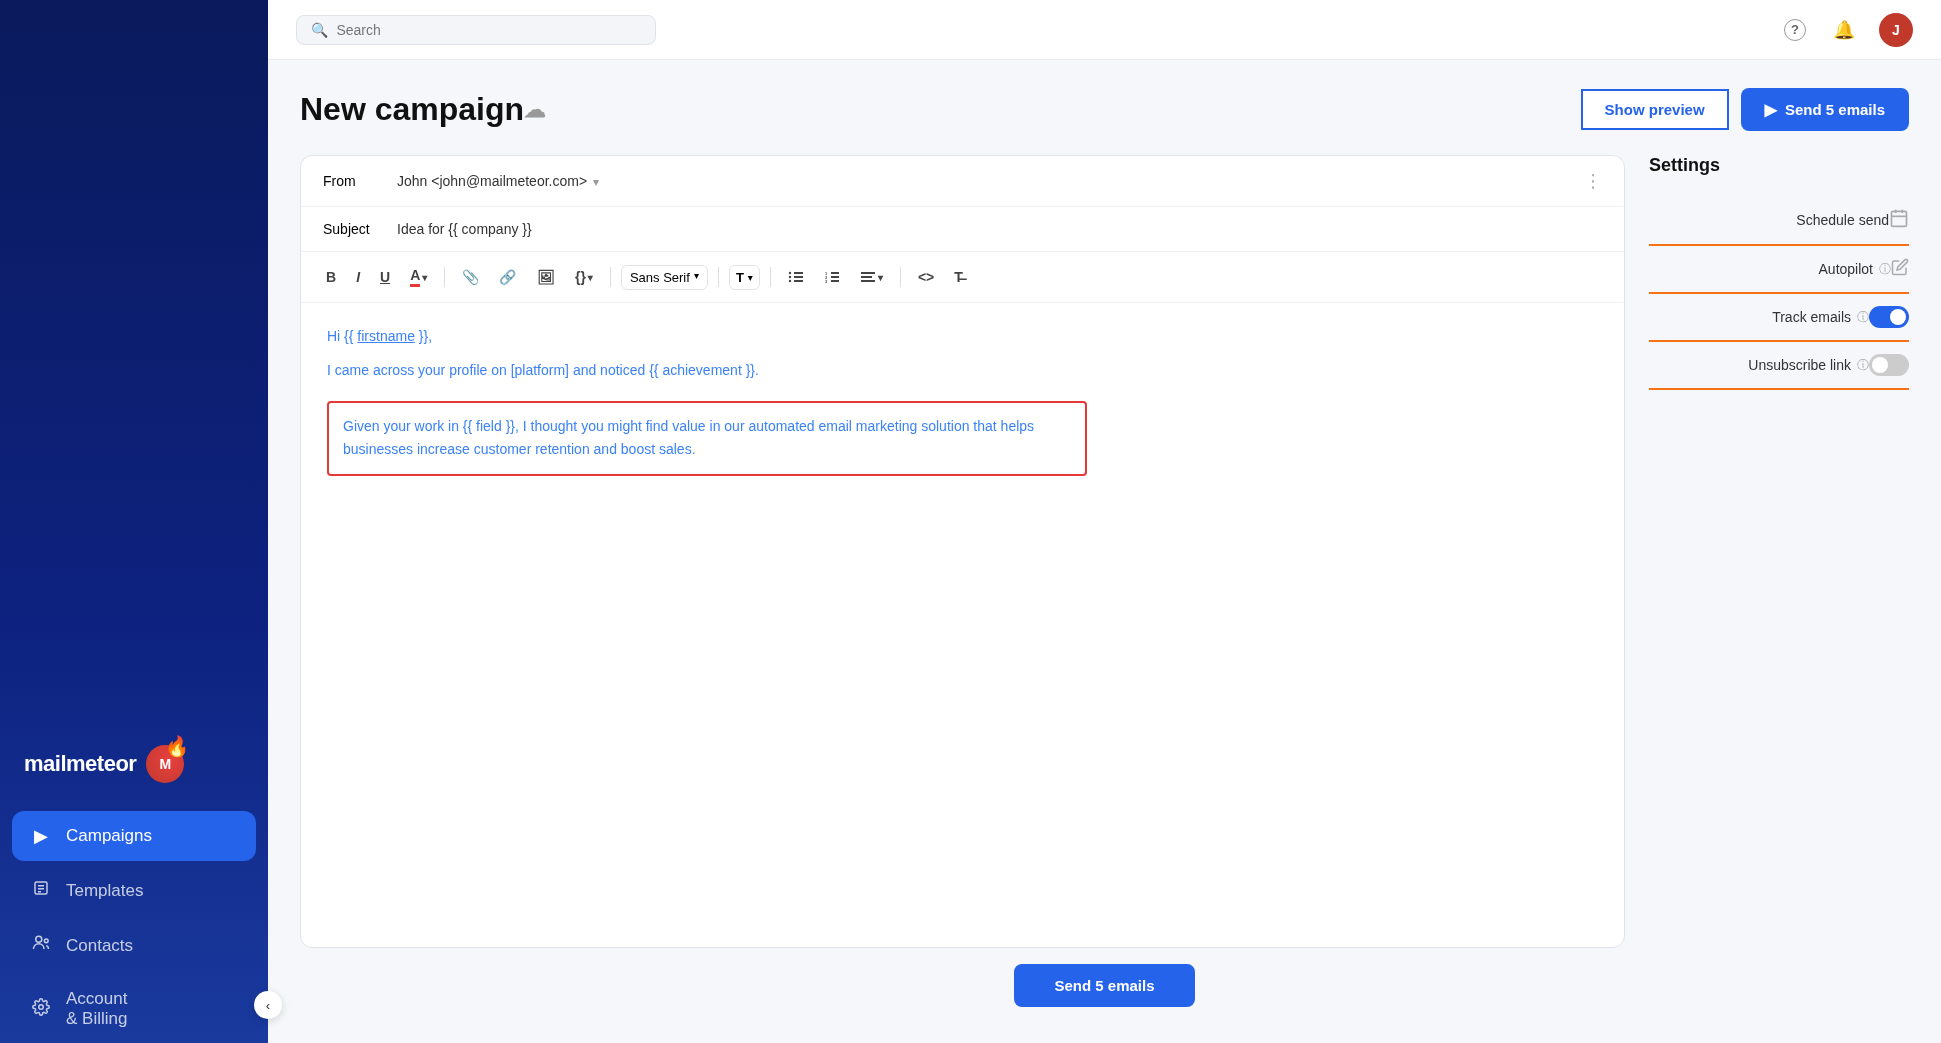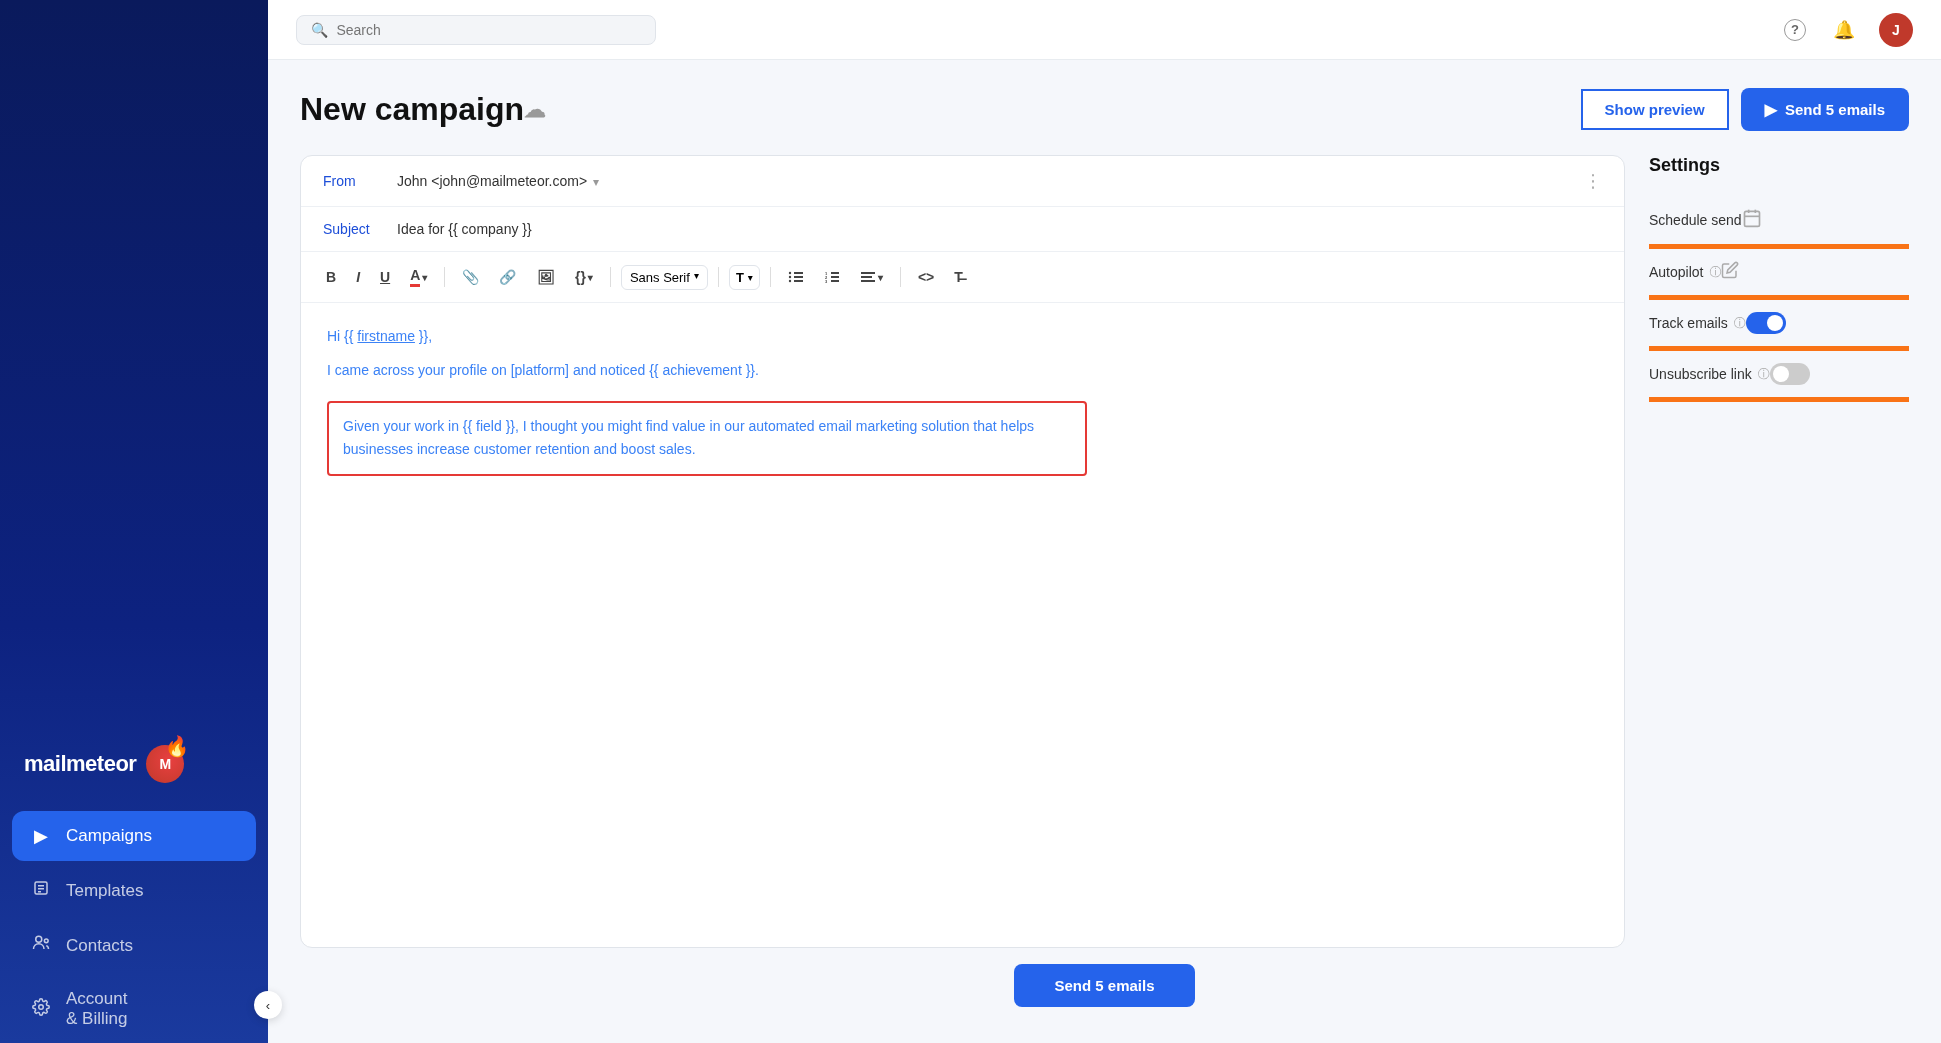--- a/index.html
+++ b/index.html
@@ -222,21 +222,21 @@
       overflow: hidden;
     }
     .composer-field {
       display: flex;
       align-items: center;
       padding: 14px 22px;
       border-bottom: 1px solid #edf0f4;
       gap: 16px;
     }
     .field-label {
-      color: #1d4ed8;
+      color: #000000;
       font-size: 14px;
       width: 58px;
       flex-shrink: 0;
     }
     .field-value {
       color: #333;
       font-size: 14px;
       display: flex;
       align-items: flex-end;
       gap: 6px;
@@ -326,23 +326,23 @@
     }
     .settings-title {
       font-size: 18px;
       font-weight: 700;
       color: #111;
       margin-bottom: 20px;
     }
     .setting-row {
       display: flex;
       align-items: center;
-      justify-content: flex-start;
+      justify-content: flex-end;
       padding: 12px 0;
-      border-bottom: 5px solid #f97316;
+      border-bottom: 2px solid #f97316;
     }
     .setting-label {
       font-size: 14px;
       color: #333;
       display: flex;
       align-items: center;
       gap: 6px;
     }
     .setting-info { color: #aaa; font-size: 12px; cursor: pointer; }
     .setting-action { color: #aaa; cursor: pointer; font-size: 16px; }

